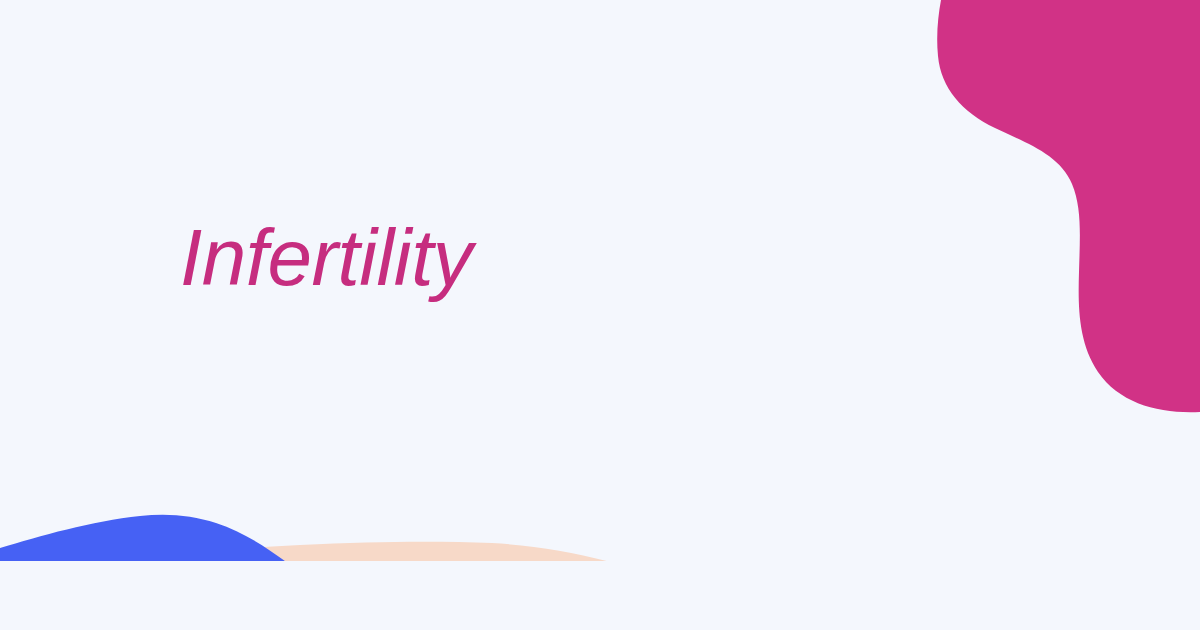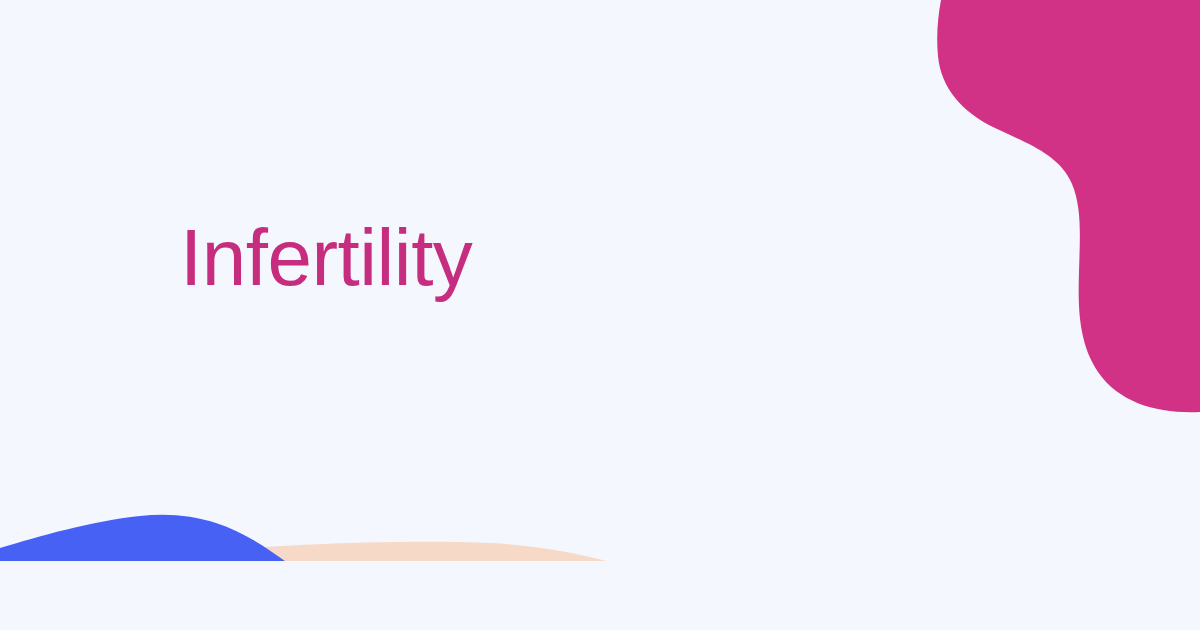--- a/index.html
+++ b/index.html
@@ -15,20 +15,21 @@
     font-family: "Liberation Sans", sans-serif;
     background: #f4f7fd;
   }
 
   #canvas {
     position: relative;
     width: 1200px;
     height: 561px;
     background: #f4f7fd;
     overflow: hidden;
+    font-style: italic;
   }
 
   #bg-shapes {
     position: absolute;
     inset: 0;
     width: 1200px;
     height: 630px;
     display: block;
   }
 

